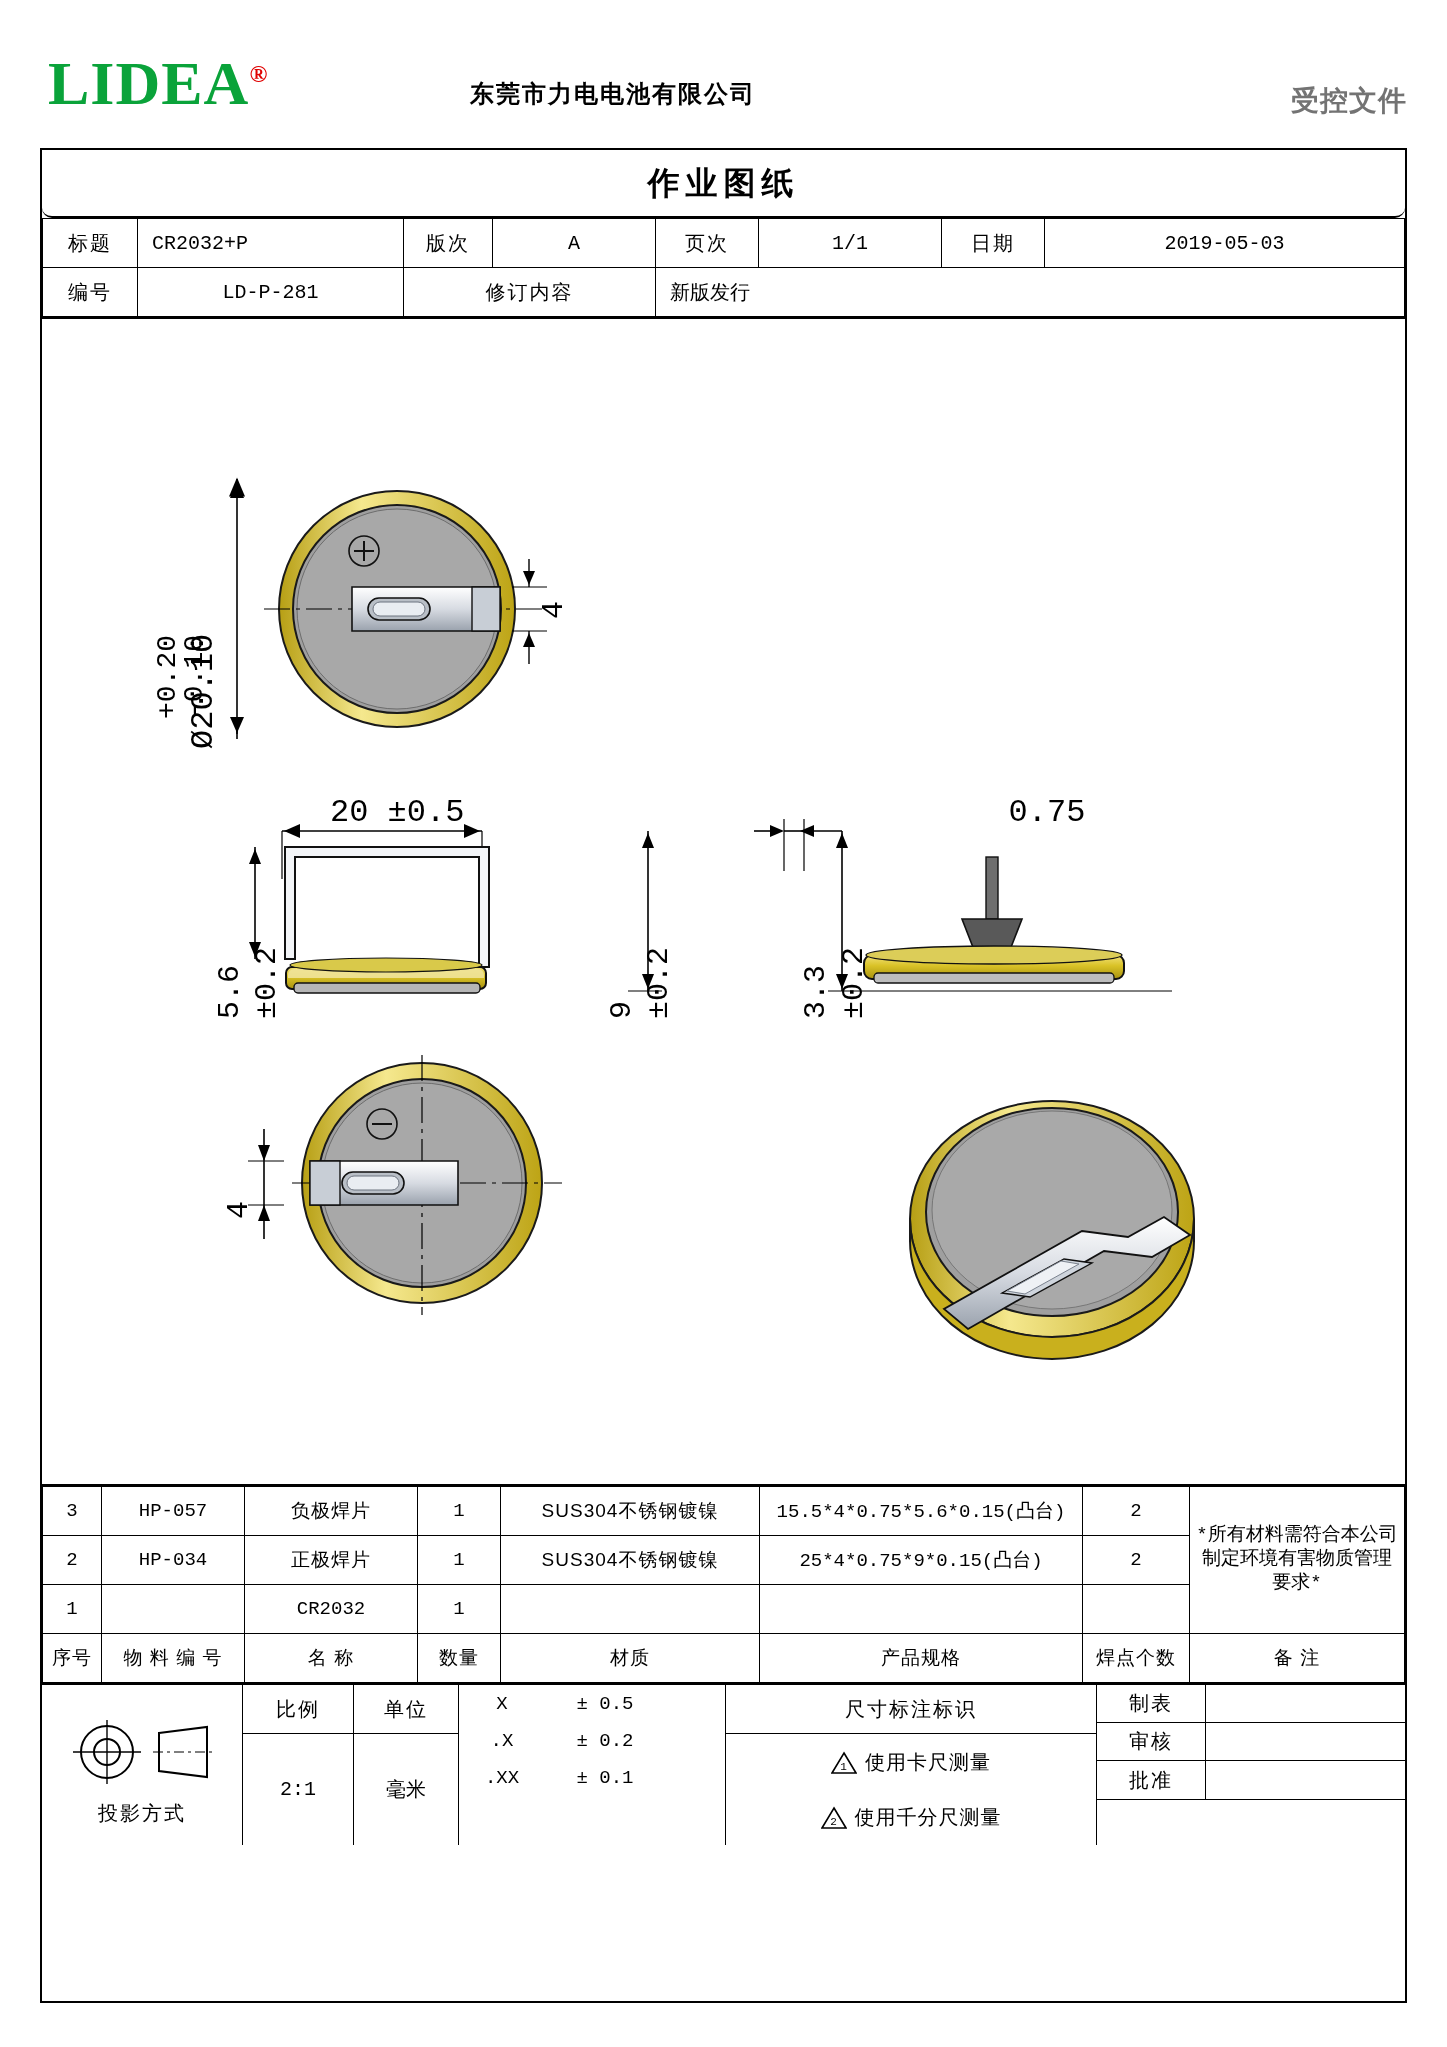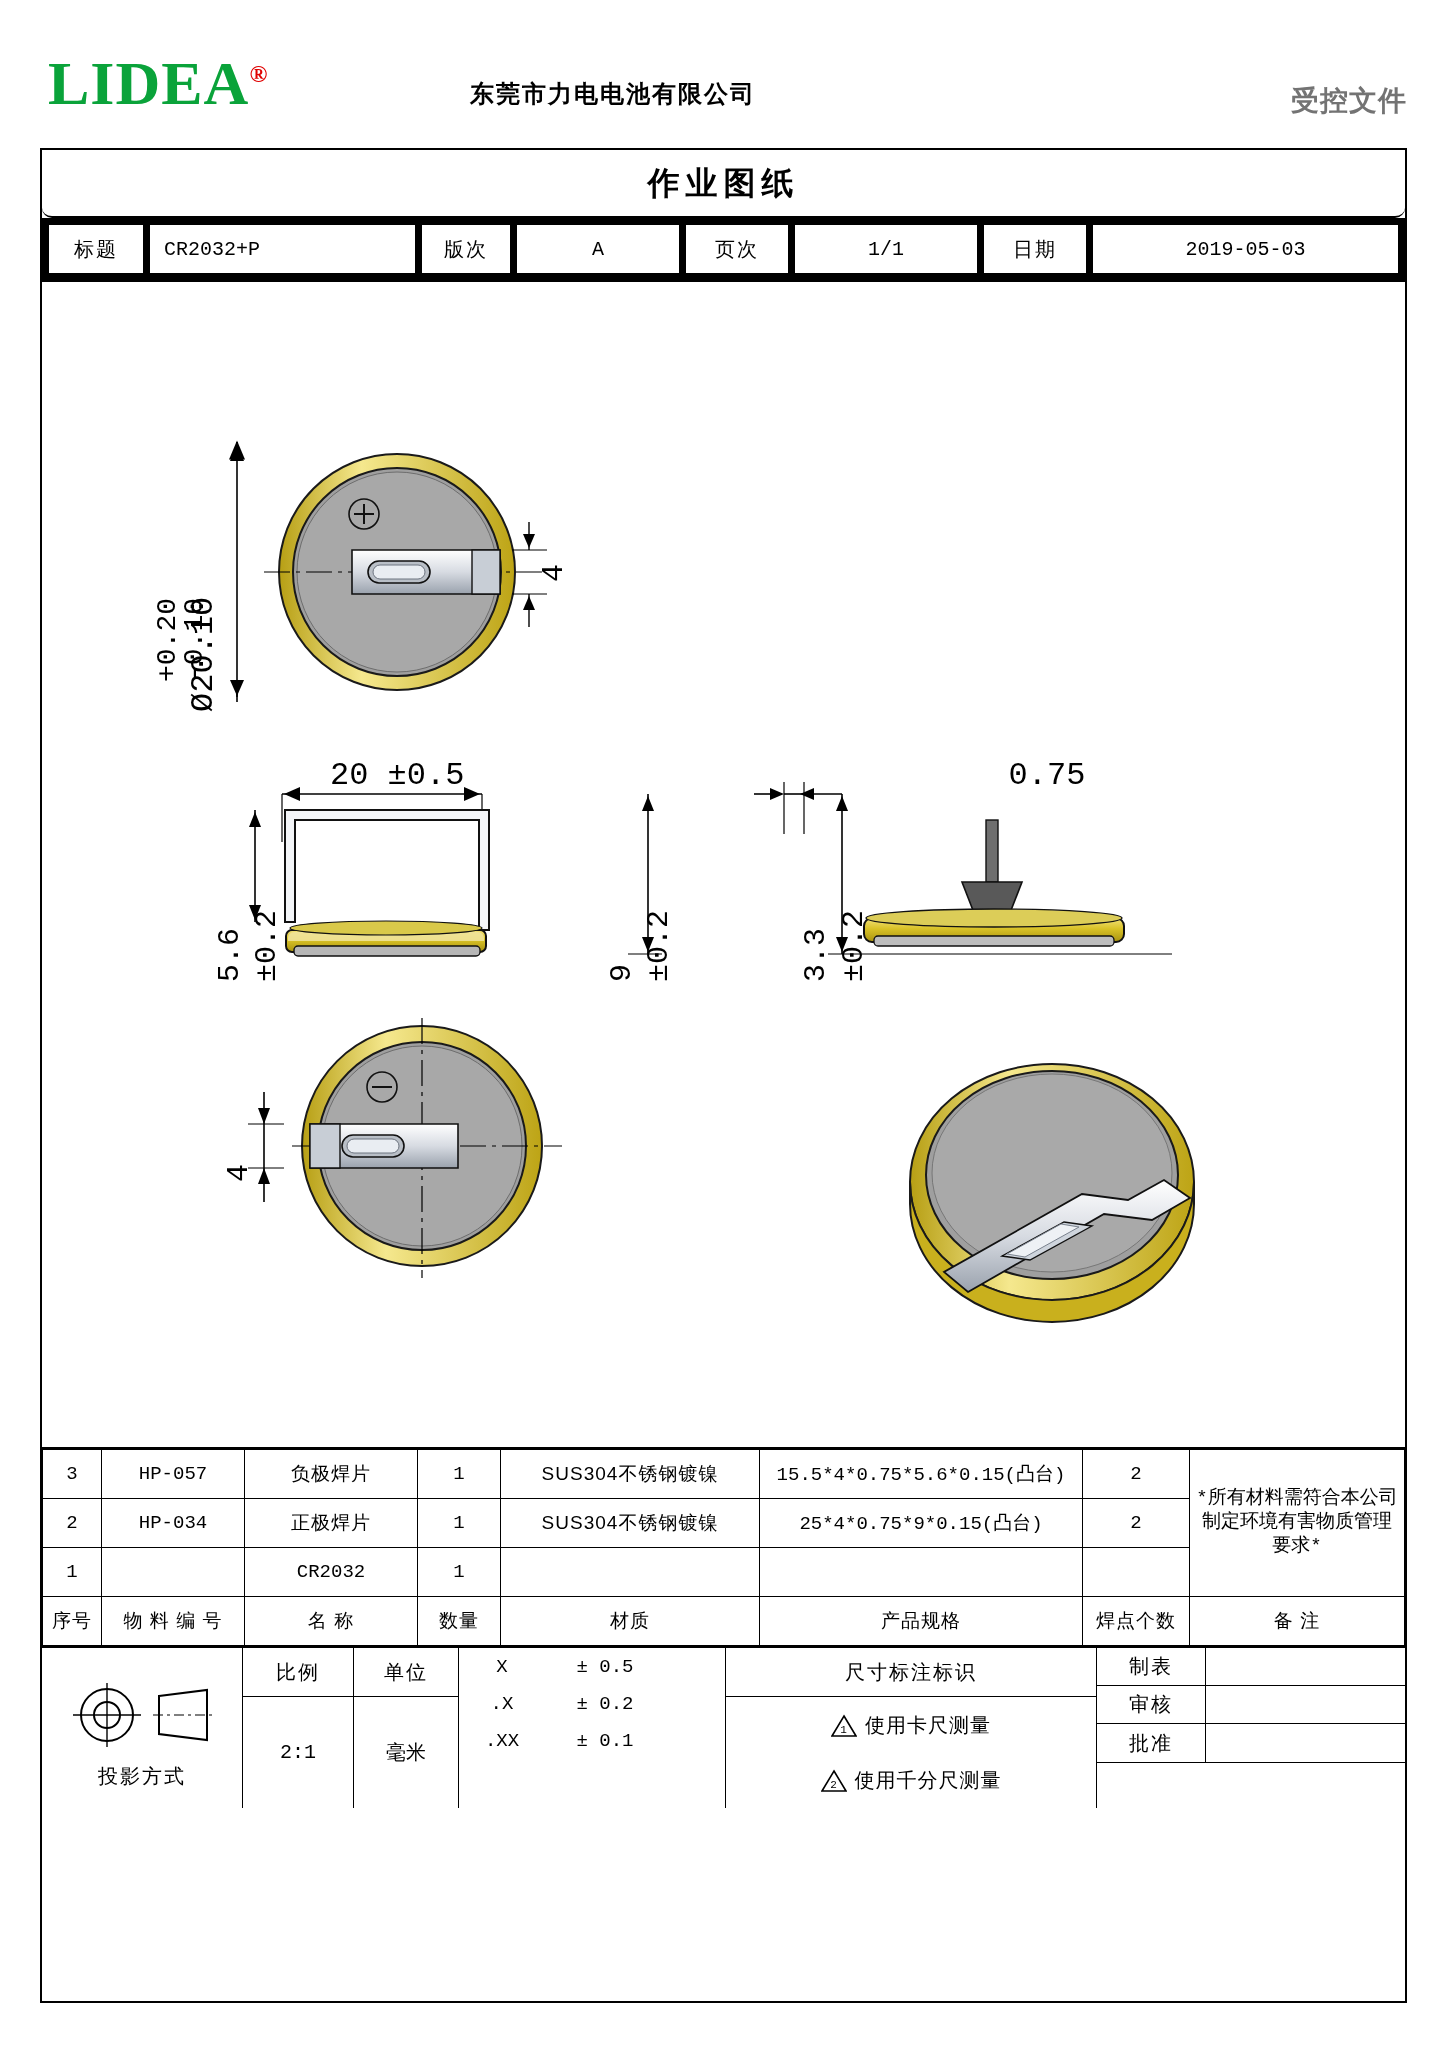--- a/index.html
+++ b/index.html
@@ -12,21 +12,21 @@
   .logo .reg{font-size:24px;vertical-align:super;color:#e00000;}
   .company{position:absolute;left:470px;top:78px;font-size:24px;font-weight:bold;letter-spacing:2px;}
   .controlled{position:absolute;right:40px;top:82px;font-size:28px;color:#737373;font-weight:bold;letter-spacing:1px;}
 
   
   .frame{position:absolute;left:40px;top:148px;width:1367px;height:1855px;border:2px solid #000;box-sizing:border-box;}
 
   .doctitle{height:66px;line-height:66px;text-align:center;font-size:32px;font-weight:bold;letter-spacing:6px;border-bottom:2px solid #000;border-radius:10px;}
 
   table.meta{width:100%;border-collapse:collapse;table-layout:fixed;}
-  table.meta td{border:7px solid #000000;height:46px;font-size:20px;text-align:center;font-family:"Liberation Mono",monospace;}
+  table.meta td{border:1px solid #000000;height:46px;font-size:20px;text-align:center;font-family:"Liberation Mono",monospace;}
   table.meta td.lbl{font-family:"Liberation Sans",sans-serif;font-size:20px;letter-spacing:2px;}
   table.meta td.left{text-align:left;padding-left:14px;}
   .metawrap{border-bottom:2px solid #000;}
 
   
   .drawing{position:relative;height:1165px;border-bottom:2px solid #000;overflow:hidden;}
 
   
   table.bom{width:100%;border-collapse:collapse;table-layout:fixed;}
   table.bom td{border:1px solid #000;height:46px;font-size:19px;text-align:center;font-family:"Liberation Mono",monospace;}
@@ -72,20 +72,26 @@
         <tbody>
             <tr>
           <td class="lbl" style="width:92px">标题</td>
           <td class="left" style="width:250px">CR2032+P</td>
           <td class="lbl" style="width:86px">版次</td>
           <td style="width:160px">A</td>
           <td class="lbl" style="width:100px">页次</td>
           <td style="width:180px">1/1</td>
           <td class="lbl" style="width:100px">日期</td>
           <td>2019-05-03</td>
+        </tr>
+        <tr>
+          <td class="lbl">编号</td>
+          <td>LD-P-281</td>
+          <td class="lbl" colspan="2">修订内容</td>
+          <td class="left" colspan="4">新版发行</td>
         </tr>
       </tbody>
         </table>
     </div>
 
     <div class="drawing">
       <svg width="1363" height="1163" viewBox="0 0 1363 1163">
         <defs>
           <marker id="arrH" markerWidth="12" markerHeight="10" refX="11" refY="5" orient="auto">
             <path d="M0,0 L12,5 L0,10 z" fill="#000"></path>

